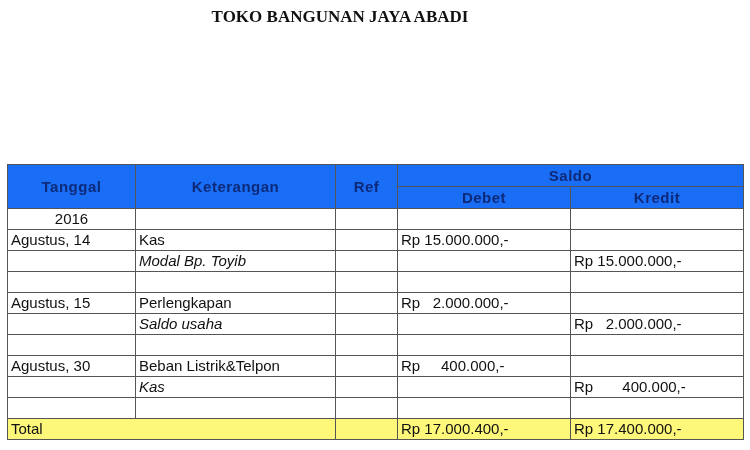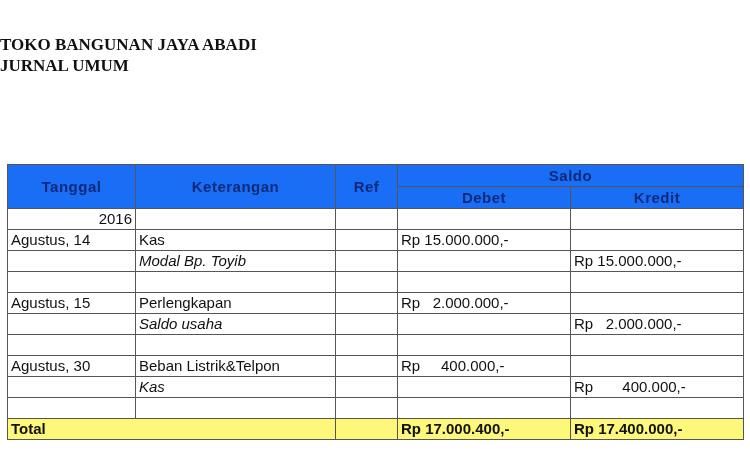--- a/index.html
+++ b/index.html
@@ -1,20 +1,21 @@
 <!DOCTYPE html>
 <html><head>
 <meta charset="utf-8">
 <style>
   html, body { margin: 0; padding: 0; background: #ffffff; }
   body { width: 750px; height: 450px; position: relative; overflow: hidden; }
   .title-block {
     position: absolute; top: 6px; left: 0; width: 680px;
+    text-align: center;
     font-family: "Liberation Serif", "DejaVu Serif", serif;
-    font-weight: bold; font-size: 17px; line-height: 21px; color: #111; margin-top: 28px;
+    font-weight: bold; font-size: 17px; line-height: 21px; color: #111;
   }
   .title-block div { white-space: pre; }
   table.journal {
     position: absolute; top: 152px; left: 7px;
     border-collapse: collapse;
     font-family: "Liberation Sans", "DejaVu Sans", sans-serif;
     font-size: 15px; color: #111;
     table-layout: fixed;
     margin-top: 12px;
   }
@@ -28,34 +29,33 @@
     background: #1a6ef5;
     color: #0d2a7a;
     font-weight: bold;
     font-size: 15px;
     letter-spacing: 0.5px;
     text-align: center;
   }
   th.h-tall { height: 43px; }
   th.h-half { height: 20px; }
   tr.row td { height: 20px; line-height: 20px; }
-  td.center { text-align: right; }
+  td.center { text-align: center; }
   td.indent { padding-left: 38px; font-style: italic; }
   tr.total td {
     background: #fdf77a;
-    font-weight: bold;
+    font-weight: normal;
     height: 20px; line-height: 20px;
   }
 </style>
 </head>
 <body>
 
 <div class="title-block">
   <div>TOKO BANGUNAN JAYA ABADI</div>
-  <div>JURNAL UMUM</div>
 </div>
 
 <table class="journal">
   <colgroup>
     <col style="width:128px">
     <col style="width:200px">
     <col style="width:62px">
     <col style="width:173px">
     <col style="width:173px">
   </colgroup>

